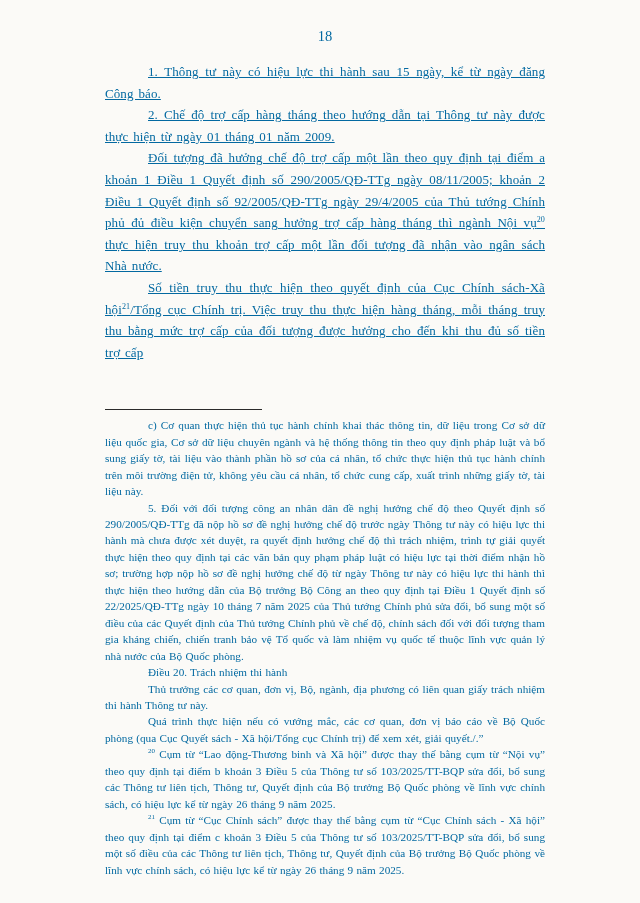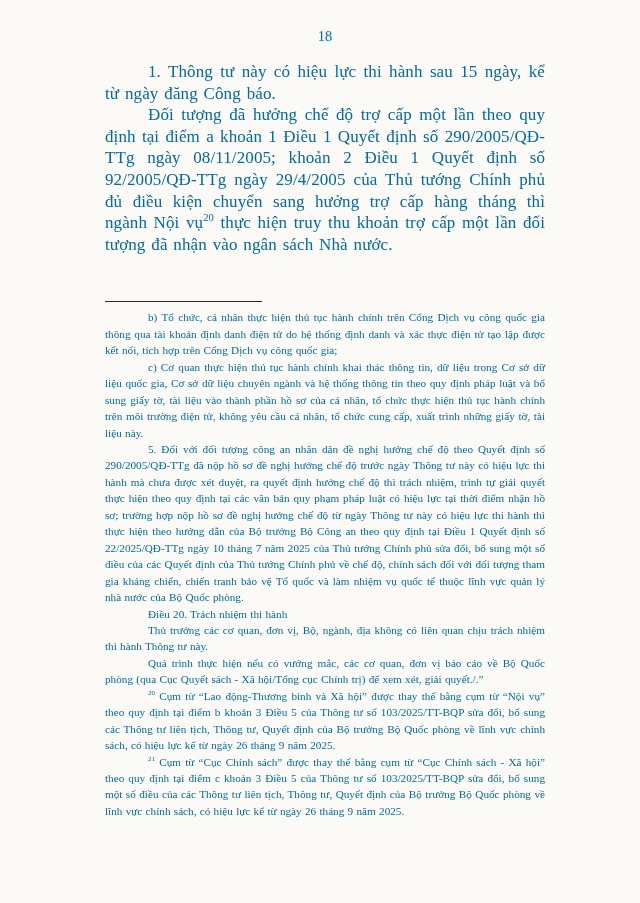--- a/index.html
+++ b/index.html
@@ -19,26 +19,27 @@
     color: #0369a1;
     overflow: hidden;
   }
   .page-number {
     text-align: center;
     font-size: 14.5px;
     margin-bottom: 16px;
   }
   .body-text p {
     margin: 0;
-    font-size: 17px;
+    font-size: 13px;
     line-height: 21.6px;
     text-align: justify;
     text-indent: 43px;
     letter-spacing: 0.1px;
     word-spacing: 1.5px;
+    text-decoration: underline;
   }
   .fn-sep {
     width: 157px;
     border-top: 1.5px solid #2a2a2a;
     margin-top: 46px;
     margin-bottom: 7px;
   }
   .footnotes p {
     margin: 0;
     font-size: 11.2px;
@@ -58,29 +59,30 @@
 </style>
 </head>
 <body>
 
 <div class="page">
 
   <div class="page-number">18</div>
 
   <div class="body-text">
     <p>1. Thông tư này có hiệu lực thi hành sau 15 ngày, kể từ ngày đăng Công báo.</p>
+    <p>2. Chế độ trợ cấp hàng tháng theo hướng dẫn tại Thông tư này được thực hiện từ ngày 01 tháng 01 năm 2009.</p>
     <p>Đối tượng đã hưởng chế độ trợ cấp một lần theo quy định tại điểm a khoản 1 Điều 1 Quyết định số 290/2005/QĐ-TTg ngày 08/11/2005; khoản 2 Điều 1 Quyết định số 92/2005/QĐ-TTg ngày 29/4/2005 của Thủ tướng Chính phủ đủ điều kiện chuyển sang hưởng trợ cấp hàng tháng thì ngành Nội vụ<sup>20</sup> thực hiện truy thu khoản trợ cấp một lần đối tượng đã nhận vào ngân sách Nhà nước.</p>
+    <p>Số tiền truy thu thực hiện theo quyết định của Cục Chính sách-Xã hội<sup>21</sup>/Tổng cục Chính trị. Việc truy thu thực hiện hàng tháng, mỗi tháng truy thu bằng mức trợ cấp của đối tượng được hưởng cho đến khi thu đủ số tiền trợ cấp</p>
   </div>
 
   <div class="fn-sep"></div>
 
   <div class="footnotes">
-    <p>b) Tổ chức, cá nhân thực hiện thủ tục hành chính trên Cổng Dịch vụ công quốc gia thông qua tài khoản định danh điện tử do hệ thống định danh và xác thực điện tử tạo lập được kết nối, tích hợp trên Cổng Dịch vụ công quốc gia;</p>
     <p>c) Cơ quan thực hiện thủ tục hành chính khai thác thông tin, dữ liệu trong Cơ sở dữ liệu quốc gia, Cơ sở dữ liệu chuyên ngành và hệ thống thông tin theo quy định pháp luật và bổ sung giấy tờ, tài liệu vào thành phần hồ sơ của cá nhân, tổ chức thực hiện thủ tục hành chính trên môi trường điện tử, không yêu cầu cá nhân, tổ chức cung cấp, xuất trình những giấy tờ, tài liệu này.</p>
     <p>5. Đối với đối tượng công an nhân dân đề nghị hưởng chế độ theo Quyết định số 290/2005/QĐ-TTg đã nộp hồ sơ đề nghị hưởng chế độ trước ngày Thông tư này có hiệu lực thi hành mà chưa được xét duyệt, ra quyết định hưởng chế độ thì trách nhiệm, trình tự giải quyết thực hiện theo quy định tại các văn bản quy phạm pháp luật có hiệu lực tại thời điểm nhận hồ sơ; trường hợp nộp hồ sơ đề nghị hưởng chế độ từ ngày Thông tư này có hiệu lực thi hành thì thực hiện theo hướng dẫn của Bộ trưởng Bộ Công an theo quy định tại Điều 1 Quyết định số 22/2025/QĐ-TTg ngày 10 tháng 7 năm 2025 của Thủ tướng Chính phủ sửa đổi, bổ sung một số điều của các Quyết định của Thủ tướng Chính phủ về chế độ, chính sách đối với đối tượng tham gia kháng chiến, chiến tranh bảo vệ Tổ quốc và làm nhiệm vụ quốc tế thuộc lĩnh vực quản lý nhà nước của Bộ Quốc phòng.</p>
     <p class="bold">Điều 20. Trách nhiệm thi hành</p>
-    <p>Thủ trưởng các cơ quan, đơn vị, Bộ, ngành, địa không có liên quan chịu trách nhiệm thi hành Thông tư này.</p>
+    <p>Thủ trưởng các cơ quan, đơn vị, Bộ, ngành, địa phương có liên quan giấy trách nhiệm thi hành Thông tư này.</p>
     <p>Quá trình thực hiện nếu có vướng mắc, các cơ quan, đơn vị báo cáo về Bộ Quốc phòng (qua Cục Quyết sách - Xã hội/Tổng cục Chính trị) để xem xét, giải quyết./.”</p>
     <p><sup>20</sup> Cụm từ “Lao động-Thương binh và Xã hội” được thay thế bằng cụm từ “Nội vụ” theo quy định tại điểm b khoản 3 Điều 5 của Thông tư số 103/2025/TT-BQP sửa đổi, bổ sung các Thông tư liên tịch, Thông tư, Quyết định của Bộ trưởng Bộ Quốc phòng về lĩnh vực chính sách, có hiệu lực kể từ ngày 26 tháng 9 năm 2025.</p>
     <p><sup>21</sup> Cụm từ “Cục Chính sách” được thay thế bằng cụm từ “Cục Chính sách - Xã hội” theo quy định tại điểm c khoản 3 Điều 5 của Thông tư số 103/2025/TT-BQP sửa đổi, bổ sung một số điều của các Thông tư liên tịch, Thông tư, Quyết định của Bộ trưởng Bộ Quốc phòng về lĩnh vực chính sách, có hiệu lực kể từ ngày 26 tháng 9 năm 2025.</p>
   </div>
 
 </div>
 
 </body></html>

